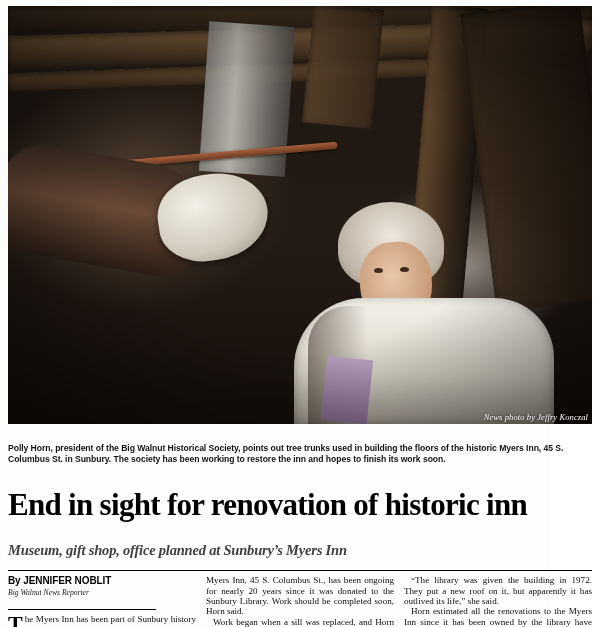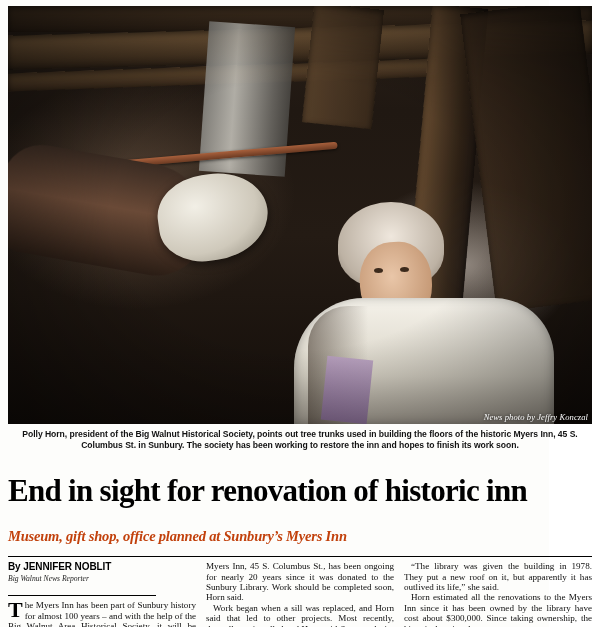--- a/index.html
+++ b/index.html
@@ -142,28 +142,27 @@
     font-style: italic;
     font-size: 8.5px;
     color: #ffffff;
     text-shadow: 0 0 3px rgba(0,0,0,.9);
     letter-spacing: .1px;
   }
 
   
   .caption {
     width: 584px;
-    margin-top: 5px;
+    margin-top: 19px;
     font-family: "Liberation Sans", sans-serif;
     font-size: 8.6px;
     line-height: 11.2px;
     font-weight: bold;
     color: #121212;
     letter-spacing: -0.05px;
-    text-align: center;
   }
 
   
   .headline {
     width: 584px;
     margin-top: 24px;
     font-family: "Liberation Serif", serif;
     font-weight: bold;
     font-size: 31px;
     line-height: 32px;
@@ -172,21 +171,21 @@
   }
   .subhead {
     width: 584px;
     margin-top: 5px;
     font-family: "Liberation Serif", serif;
     font-style: italic;
     font-weight: bold;
     font-size: 14.5px;
     line-height: 16px;
     letter-spacing: -0.2px;
-    color: #c2410c;
+    color: #404040;
   }
   .rule {
     width: 584px;
     height: 1px;
     background: #000;
     margin-top: 4px;
   }
 
   
   .cols {
@@ -288,19 +287,19 @@
       <p class="body first"><span class="dropcap">T</span><span>he Myers Inn has been part of Sunbury history for almost 100 years – and with the help of the Big Walnut Area Historical Society, it will be around for much longer.</span></p>
       <p class="body">Polly Horn, president of the Big Walnut Historical Society, said renovation on the</p>
     </div>
 
     <div class="col">
       <p class="body first">Myers Inn, 45 S. Columbus St., has been ongoing for nearly 20 years since it was donated to the Sunbury Library. Work should be completed soon, Horn said.</p>
       <p class="body">Work began when a sill was replaced, and Horn said that led to other projects. Most recently, drywall was installed and Horn said floors and trim are next on the list of renovations.</p>
     </div>
 
     <div class="col">
-      <p class="body">“The library was given the building in 1978. They put a new roof on it, but apparently it has outlived its life,” she said.</p>
+      <p class="body">“The library was given the building in 1972. They put a new roof on it, but apparently it has outlived its life,” she said.</p>
       <p class="body">Horn estimated all the renovations to the Myers Inn since it has been owned by the library have cost about $300,000. Since taking ownership, the historical society has</p>
 
     </div>
 
   </div>
 </div>
 
 </body></html>

